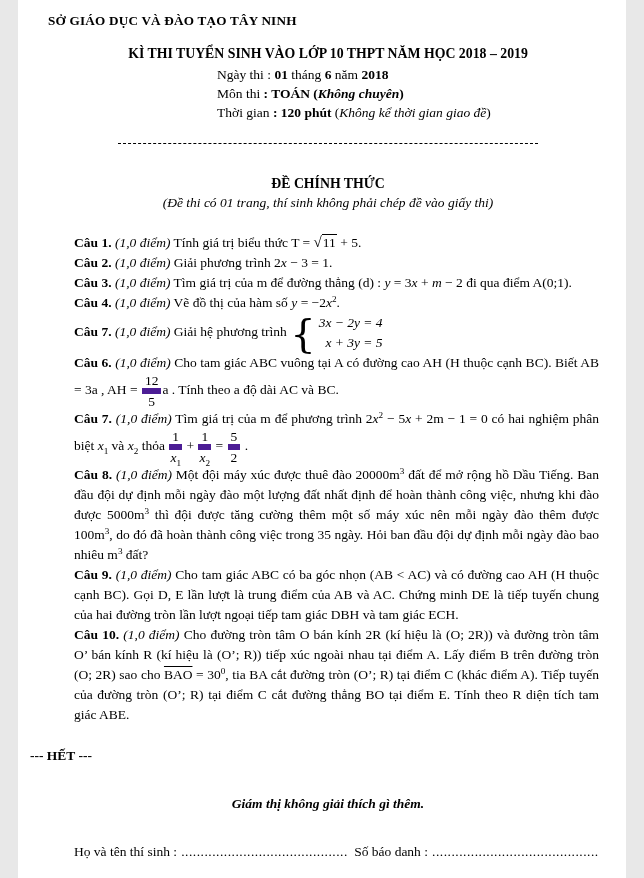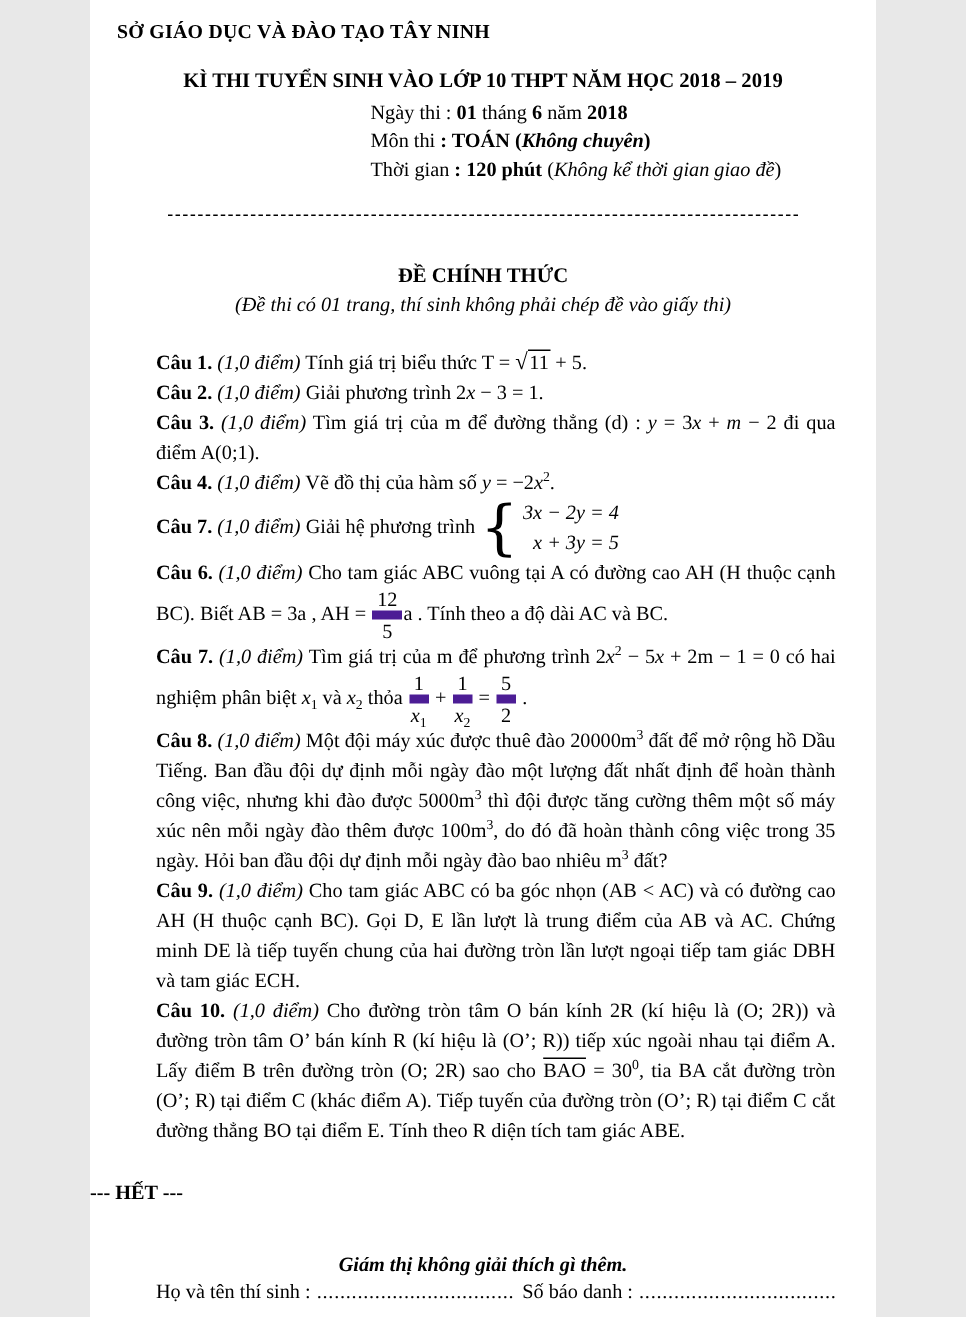--- a/index.html
+++ b/index.html
@@ -1,19 +1,19 @@
 <!DOCTYPE html>
 <html><head>
 <meta charset="utf-8">
 <style>
   html,body{margin:0;padding:0;background:#e8e8e8;}
   .page{
-    width:524px;height:878px;margin:0 auto;background:#ffffff;color:#000;
+    width:608px;height:878px;margin:0 auto;background:#ffffff;color:#000;
     font-family:"Liberation Serif", serif;font-size:13.5px;
-    overflow:hidden;box-sizing:border-box;
+    overflow:hidden;box-sizing:border-box;padding-left:12px;
   }
   .org{padding:13px 0 0 18px;font-weight:bold;font-size:13.2px;letter-spacing:0.2px;}
   .exam-title{text-align:center;font-weight:bold;margin-top:17px;font-size:13.8px;}
   .info{margin:3px 0 0 187px;line-height:19px;}
   .sep{width:420px;margin:21px auto 0;border-top:1.6px dashed #000;height:0;}
   .doc-type{text-align:center;font-weight:bold;margin-top:32px;font-size:13.8px;}
   .doc-note{text-align:center;font-style:italic;margin-top:3px;}
   .bodyc{margin:21px 27px 0 44px;text-align:justify;line-height:20px;}
   .q{margin:0;}
   .q-label{font-weight:bold;}
@@ -29,21 +29,21 @@
   .vinc{border-top:1px solid #000;padding:0 1px;}
   .frac{display:inline-block;vertical-align:middle;text-align:center;line-height:1.12;padding:0 1px;}
   .num{display:block;border-bottom:6px solid #4c1d95;padding:0 3px;}
   .den{display:block;}
   .sys{display:inline-flex;align-items:center;vertical-align:middle;}
   .brace{font-size:40px;font-weight:400;line-height:0.85;margin-right:3px;font-family:"DejaVu Serif", serif;}
   .rows{display:inline-block;}
   .srow{display:block;font-style:italic;text-align:right;line-height:20px;}
   .het{text-align:left;font-weight:bold;margin-top:23px;}
   .fnote{text-align:center;font-weight:bold;font-style:italic;margin-top:32px;}
-  .frow{display:flex;margin:0 27px 0 44px;line-height:20px;white-space:nowrap;}
+  .frow{display:flex;margin:30px 27px 0 44px;line-height:20px;white-space:nowrap;}
   .frow .lbl{flex:none;padding-right:4px;}
   .frow .lbl2{flex:none;padding:0 4px 0 6px;}
   .frow .dots{flex:1;overflow:hidden;letter-spacing:0.5px;}
   .frow2{margin-top:15px;}
 </style>
 </head>
 <body>
 
 <div class="page">
 

